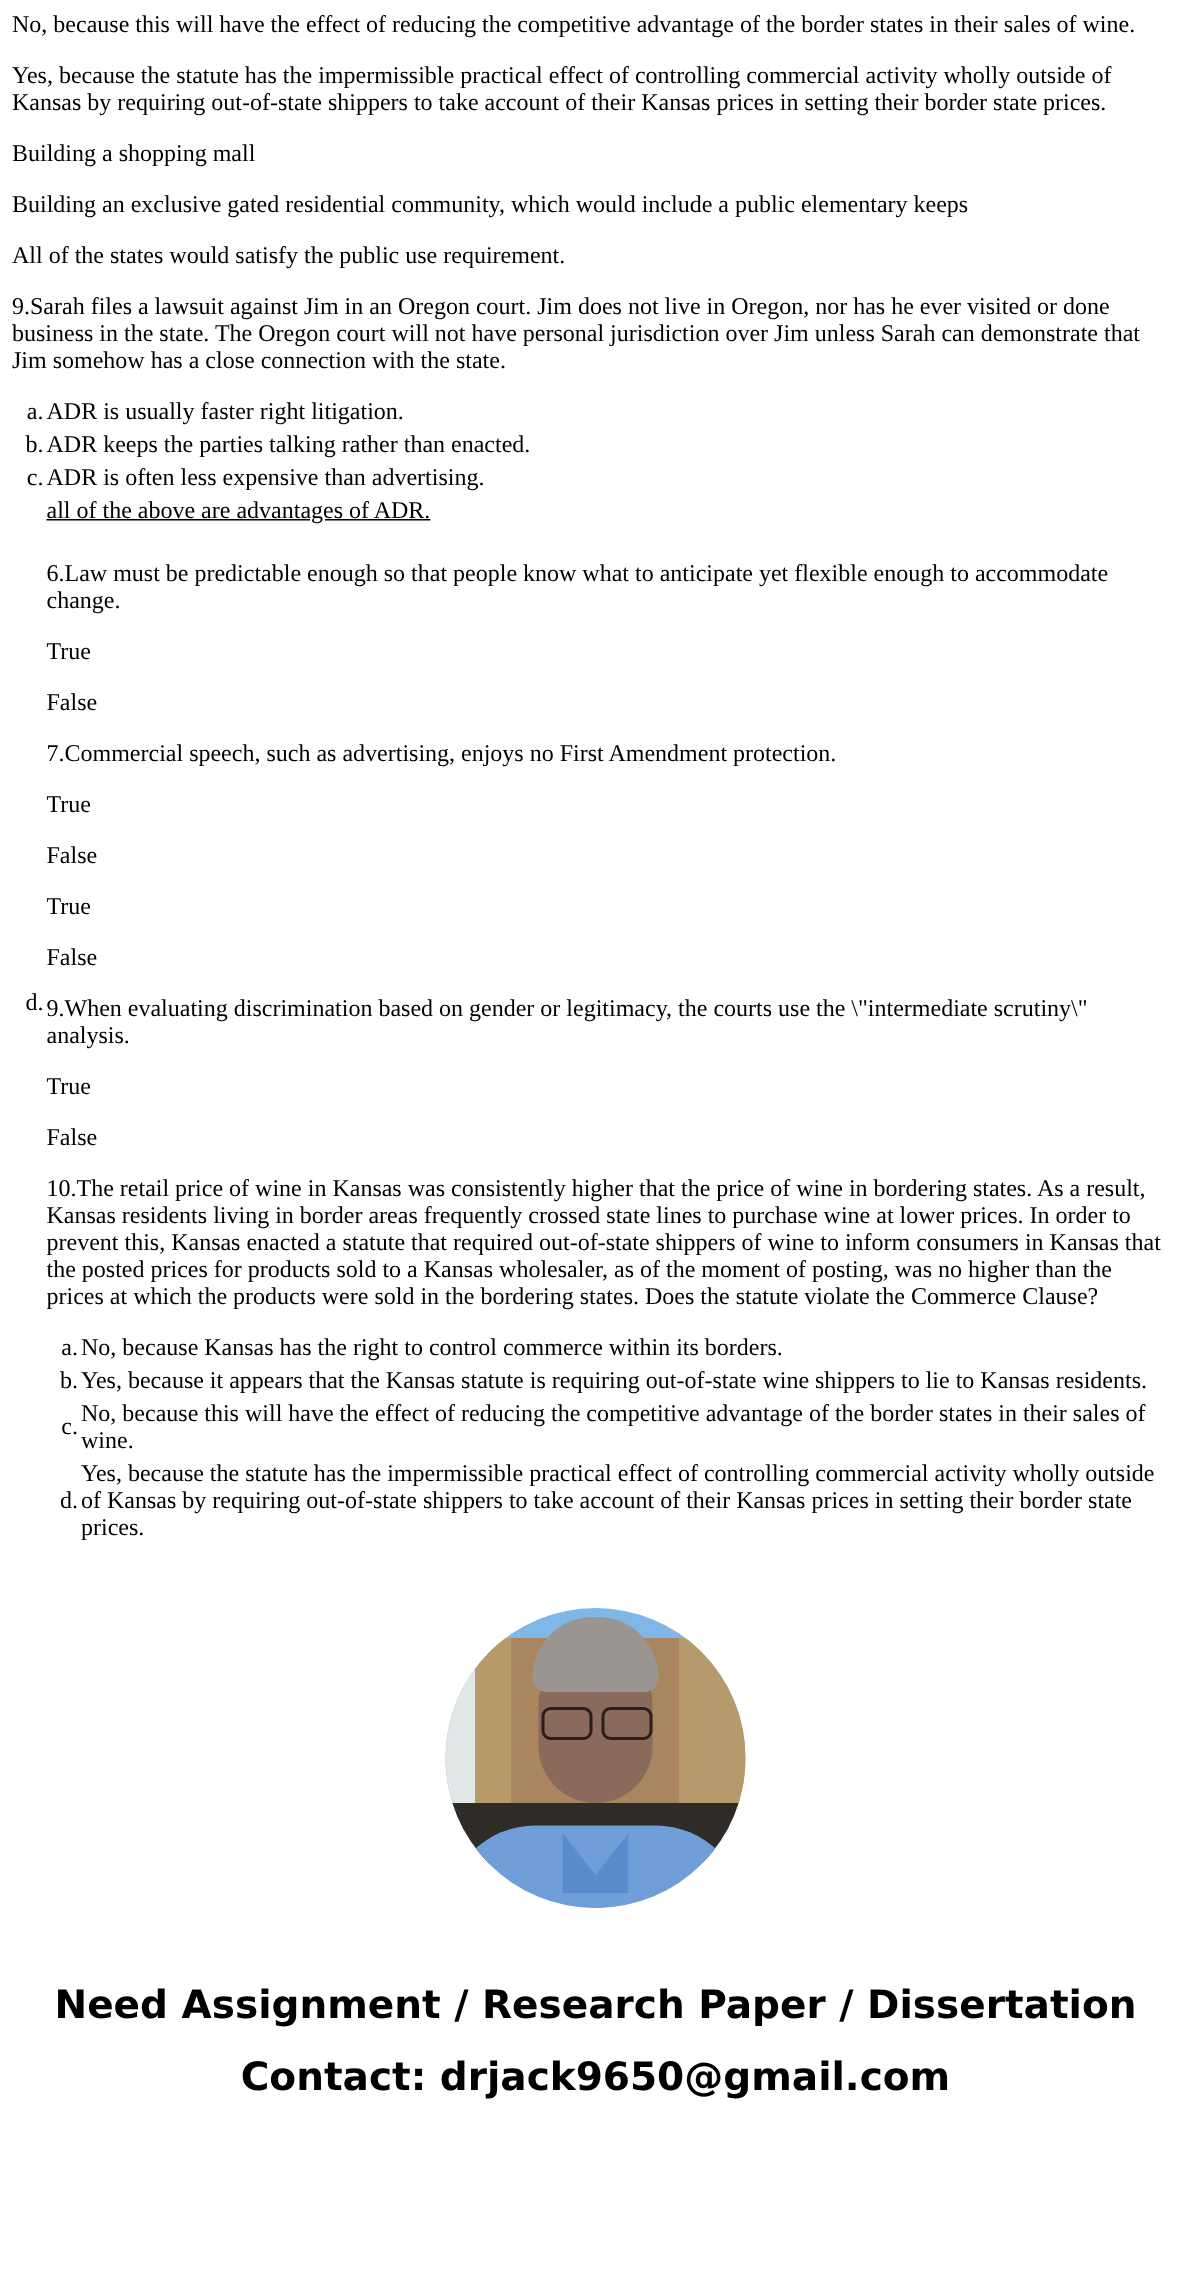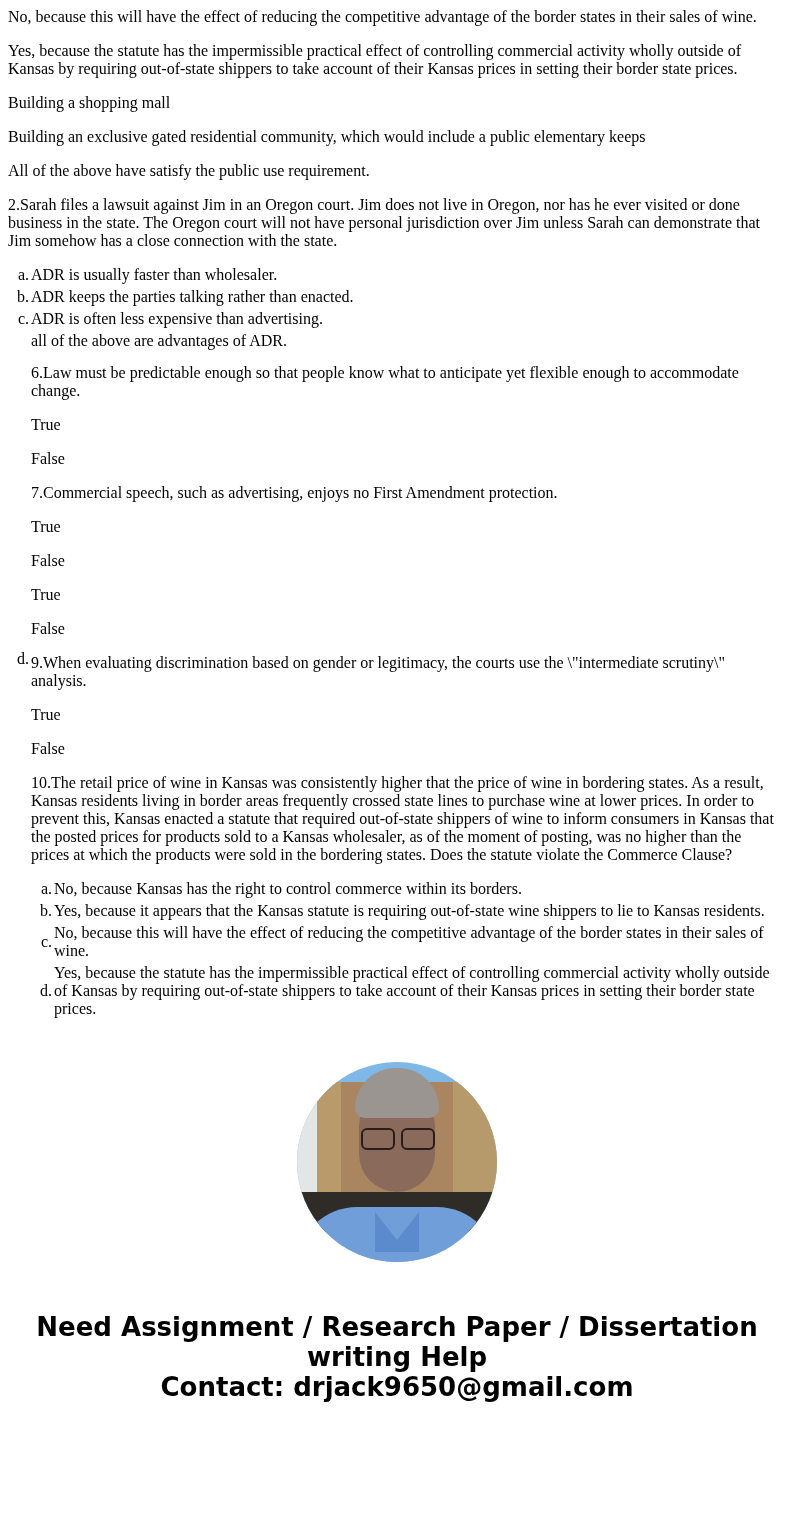--- a/index.html
+++ b/index.html
@@ -68,49 +68,49 @@
   .promo {
     margin-top: 50px;
     text-align: center;
     font-family: "DejaVu Sans", sans-serif;
     font-weight: bold;
     font-size: 26px;
     line-height: 30px;
     color: #000;
     padding-bottom: 30px;
   }
-  .promo div { margin: 0; }
+  .promo div { margin: 18px; }
 </style>
 </head>
 <body>
 
 <div class="page">
 
   <p class="top-p">No, because this will have the effect of reducing the competitive advantage of the border states in their sales of wine.</p>
   <p class="top-p">Yes, because the statute has the impermissible practical effect of controlling commercial activity wholly outside of Kansas by requiring out-of-state shippers to take account of their Kansas prices in setting their border state prices.</p>
   <p class="top-p">Building a shopping mall</p>
   <p class="top-p">Building an exclusive gated residential community, which would include a public elementary keeps</p>
-  <p class="top-p">All of the above have satisfy the public use requirement.</p>
-  <p class="top-p">2.Sarah files a lawsuit against Jim in an Oregon court. Jim does not live in Oregon, nor has he ever visited or done business in the state. The Oregon court will not have personal jurisdiction over Jim unless Sarah can demonstrate that Jim somehow has a close connection with the state.</p>
+  <p class="top-p">All of the states would satisfy the public use requirement.</p>
+  <p class="top-p">9.Sarah files a lawsuit against Jim in an Oregon court. Jim does not live in Oregon, nor has he ever visited or done business in the state. The Oregon court will not have personal jurisdiction over Jim unless Sarah can demonstrate that Jim somehow has a close connection with the state.</p>
 
   <ol class="outer">
     <li>
       <span class="marker">a.</span>
-      <span>ADR is usually faster than wholesaler.</span>
+      <span>ADR is usually faster right litigation.</span>
     </li>
     <li>
       <span class="marker">b.</span>
       <span>ADR keeps the parties talking rather than enacted.</span>
     </li>
     <li>
       <span class="marker">c.</span>
       <span>ADR is often less expensive than advertising.</span>
     </li>
     <li class="nested">
-      <div style="margin-bottom:14px;">all of the above are advantages of ADR.</div>
+      <div style="margin-bottom:24px;text-decoration:underline;">all of the above are advantages of ADR.</div>
 
       <p>6.Law must be predictable enough so that people know what to anticipate yet flexible enough to accommodate change.</p>
       <p>True</p>
       <p>False</p>
 
       <p>7.Commercial speech, such as advertising, enjoys no First Amendment protection.</p>
       <p>True</p>
       <p>False</p>
 
       <p>True</p>
@@ -154,17 +154,16 @@
       <div class="collar"></div>
       <div class="face"></div>
       <div class="hair"></div>
       <div class="glasses-l"></div>
       <div class="glasses-r"></div>
     </div>
   </div>
 
   <div class="promo">
     <div>Need Assignment / Research Paper / Dissertation</div>
-    <div>writing Help</div>
     <div>Contact: drjack9650@gmail.com</div>
   </div>
 
 </div>
 
 </body></html>

